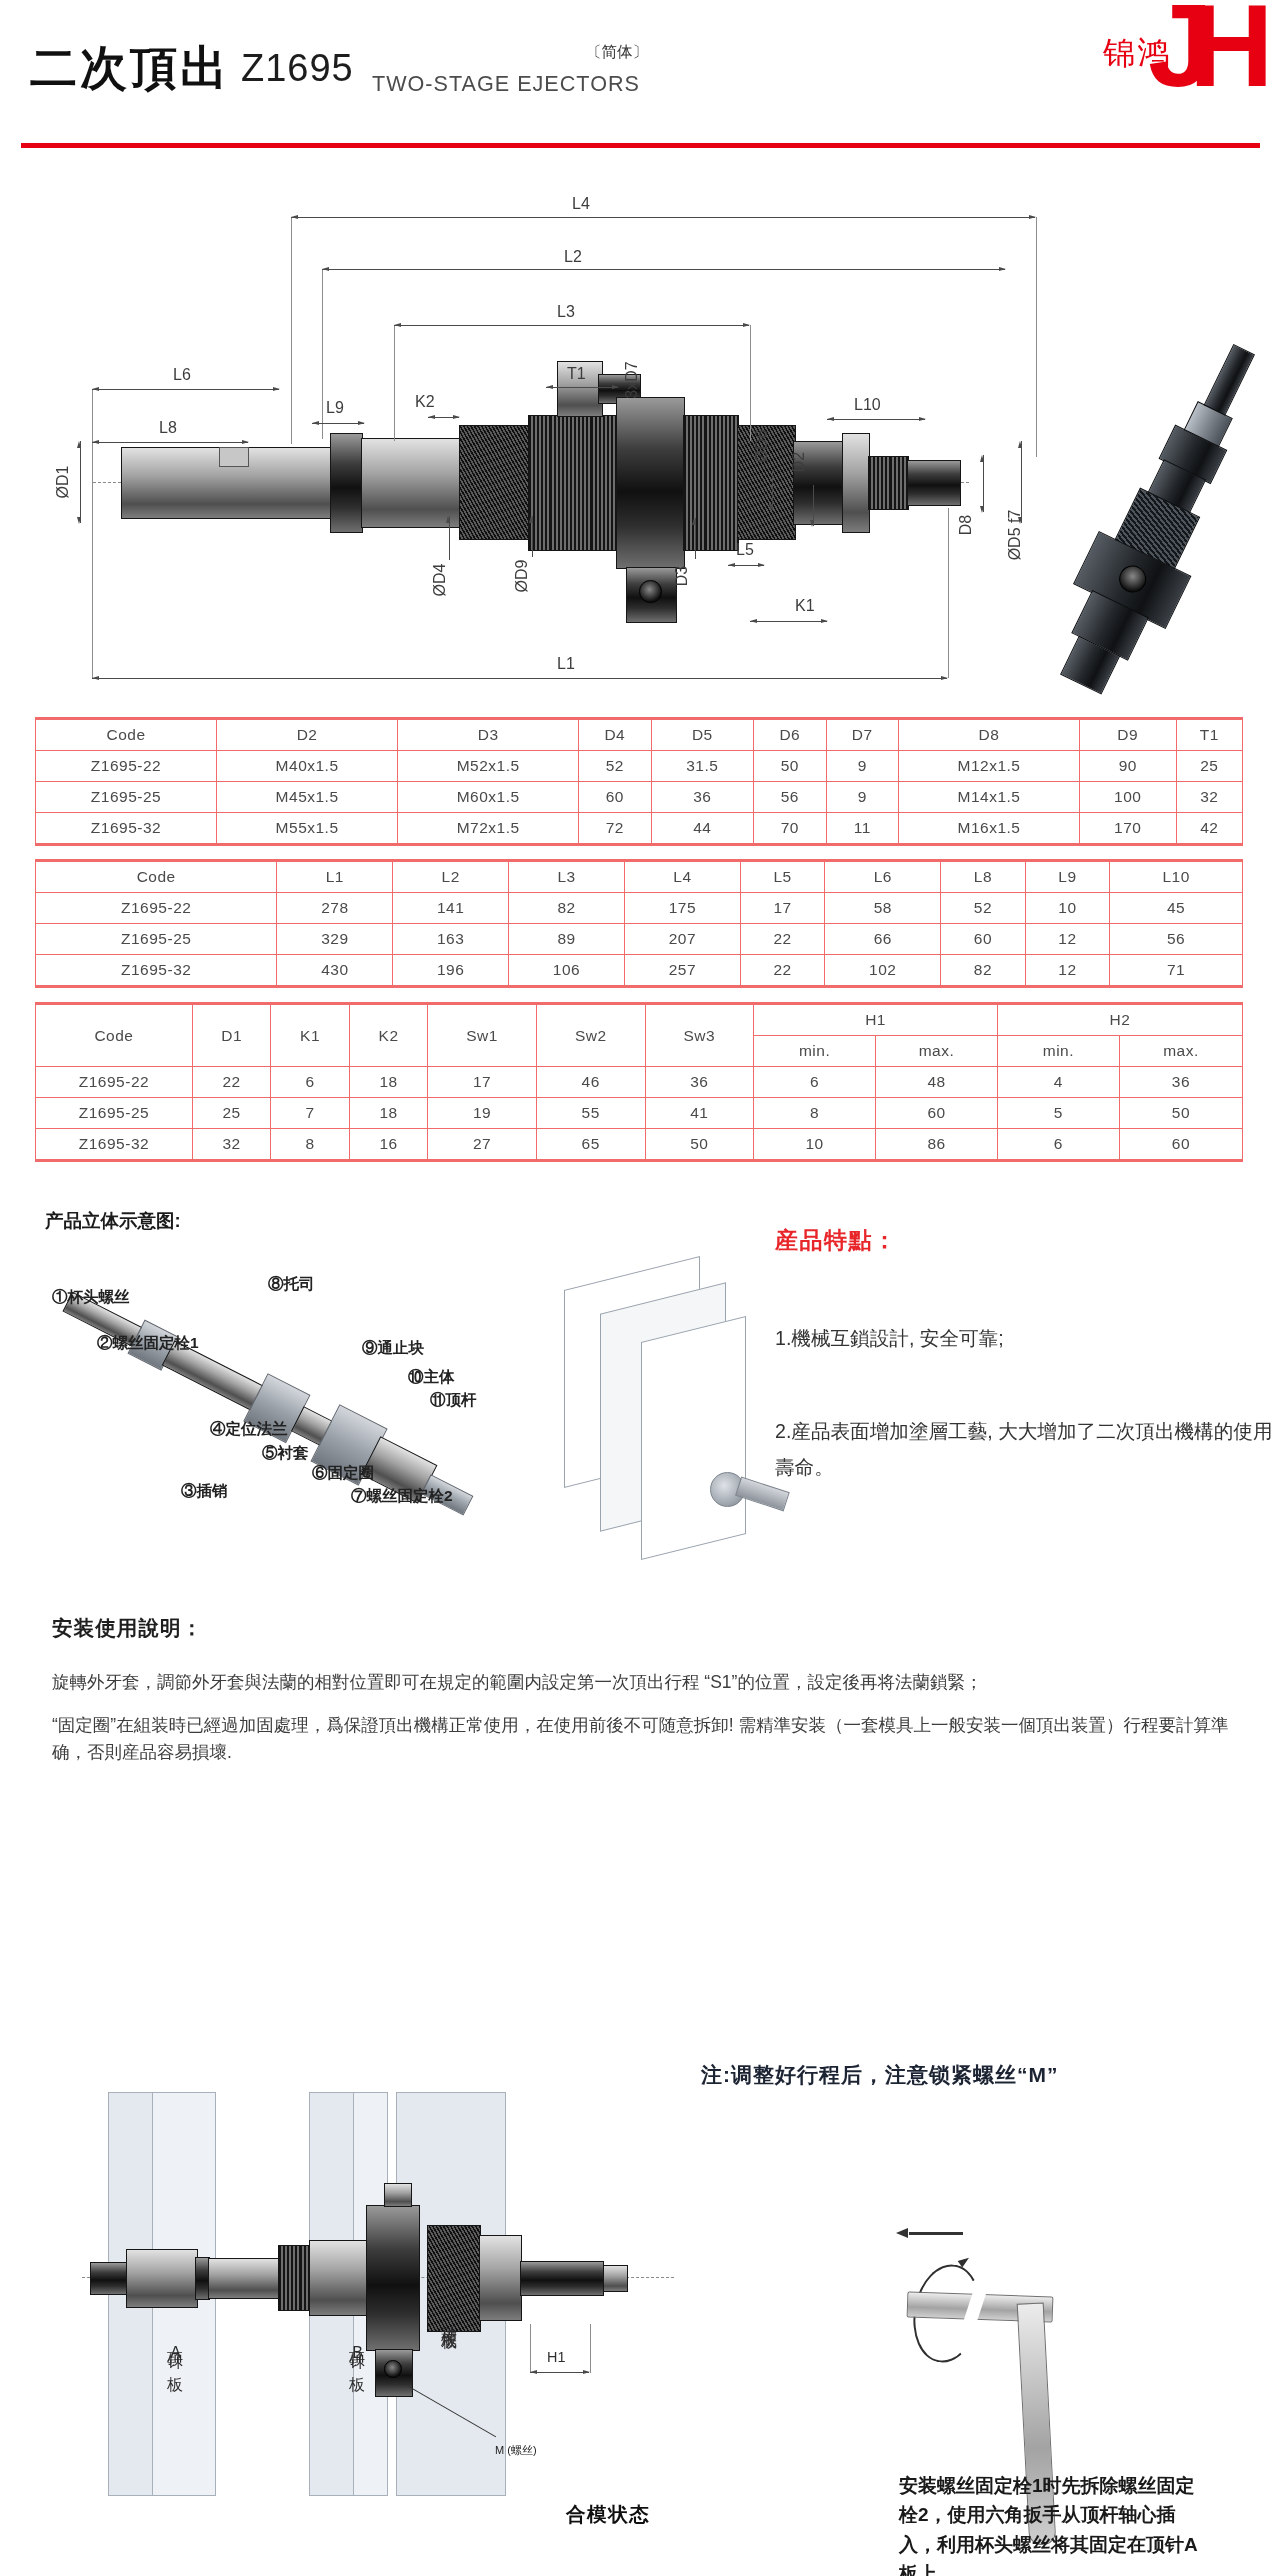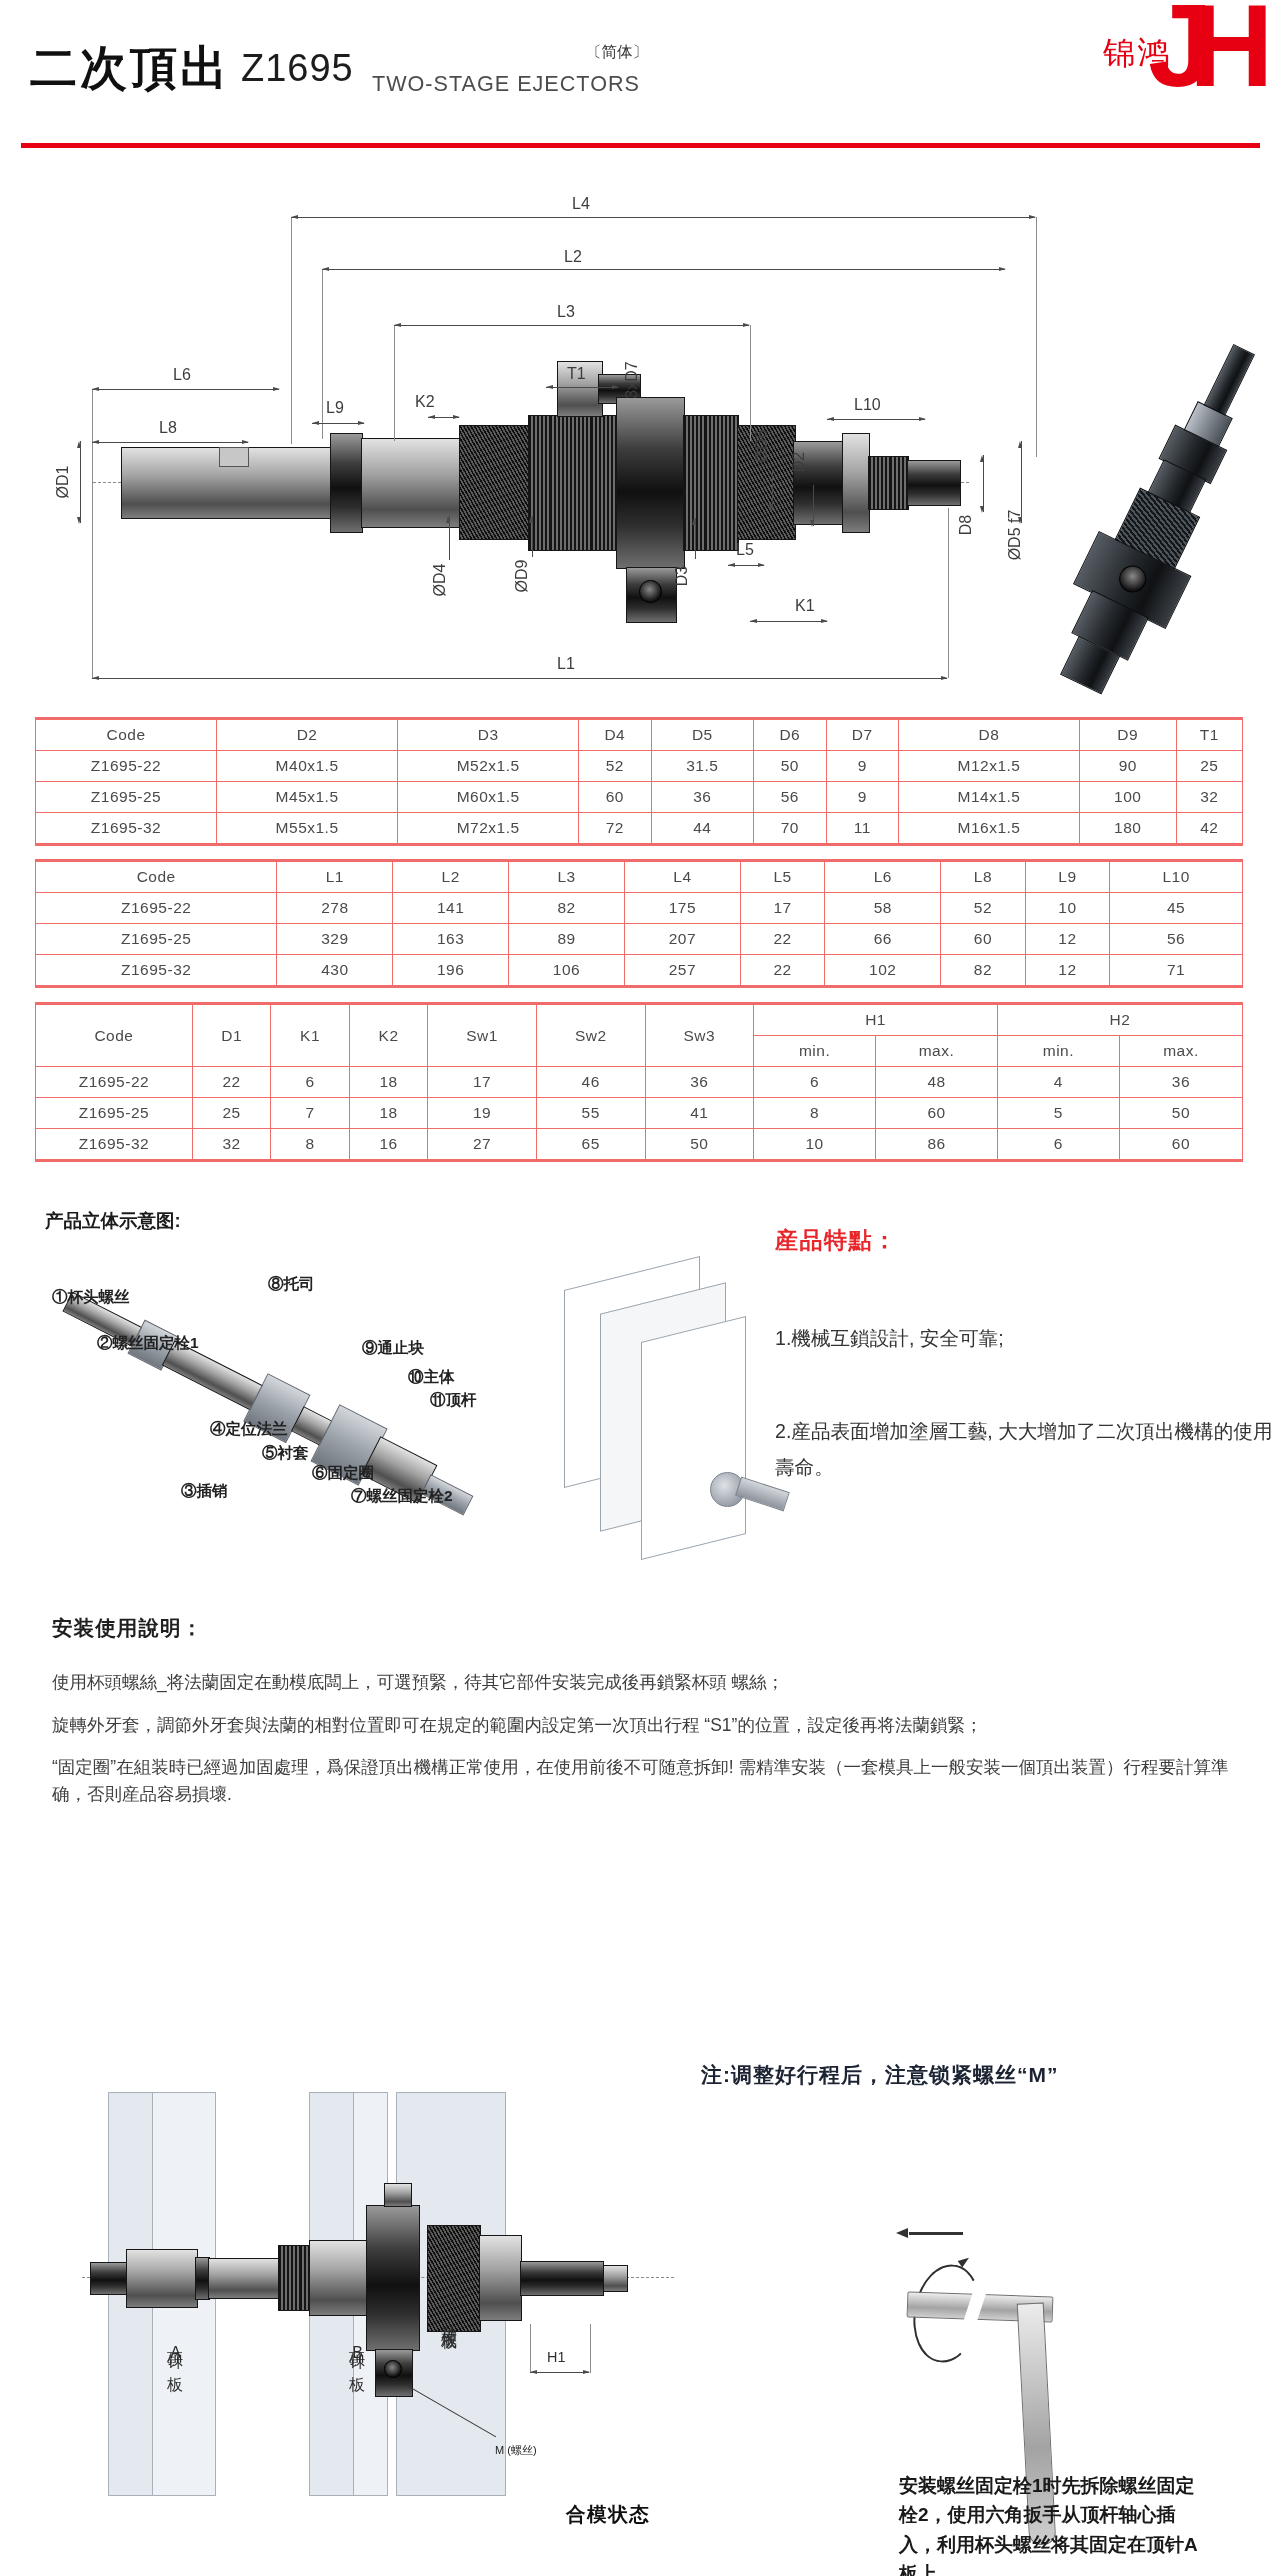--- a/index.html
+++ b/index.html
@@ -216,21 +216,21 @@
           </tr>
       <tr>
             <td>Z1695-32</td>
             <td>M55x1.5</td>
             <td>M72x1.5</td>
             <td>72</td>
             <td>44</td>
             <td>70</td>
             <td>11</td>
             <td>M16x1.5</td>
-            <td>180</td>
+            <td>170</td>
             <td>42</td>
           </tr>
     </tbody>
       </table>
   </div>
 
   <div class="twrap" style="top:859px;">
     <table class="cat">
       <colgroup>
           <col style="width:20%">
@@ -403,21 +403,20 @@
     <div class="abs" style="left:710px;top:1472px;width:33px;height:33px;border-radius:50%;background:radial-gradient(circle at 40% 38%,#dfe3e8,#9aa1a9 70%,#6f767e);border:1px solid #7c838c;"></div>
     <div class="abs" style="left:737px;top:1484px;width:49px;height:17.5px;background:linear-gradient(180deg,#d3d7dc,#8d939b);border:1px solid #7c838c;transform:rotate(18deg);"></div>
   </div>
 
   <div class="feat-h" style="left:775px;top:1225px;">産品特點：</div>
   <div class="feat" style="left:775px;top:1320px;">1.機械互鎖設計, 安全可靠;</div>
   <div class="feat" style="left:775px;top:1413px;">2.産品表面增加塗層工藝, 大大增加了二次頂出機構的使用壽命。</div>
 
   <div class="inst-h" style="left:52px;top:1614px;">安装使用說明：</div>
   <div class="inst">
-    <p>使用杯頭螺絲_将法蘭固定在動模底闆上，可選預緊，待其它部件安装完成後再鎖緊杯頭 螺絲；</p>
     <p>旋轉外牙套，調節外牙套與法蘭的相對位置即可在規定的範圍内設定第一次頂出行程 “S1”的位置，設定後再将法蘭鎖緊；</p>
     <p>“固定圈”在組装時已經過加固處理，爲保證頂出機構正常使用，在使用前後不可随意拆卸! 需精準安装（一套模具上一般安装一個頂出装置）行程要計算準确，否則産品容易損壞.</p>
   </div>
 
   <div class="note">注:调整好行程后，注意锁紧螺丝“M”</div>
 
   <div class="abs" style="left:77px;top:2035px;width:670px;height:515px;">
     <div class="plate" style="left:31px;top:57px;width:44px;height:402px;"></div>
     <div class="plate lt2" style="left:75px;top:57px;width:62px;height:402px;"></div>
     <div class="plate" style="left:232px;top:57px;width:44px;height:402px;"></div>

